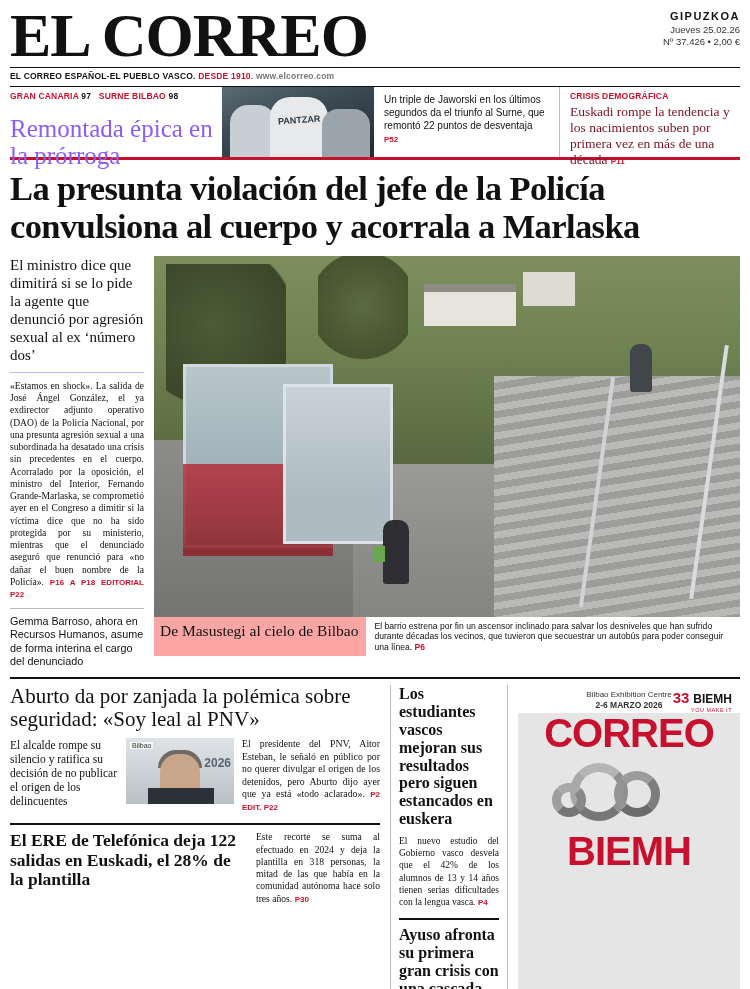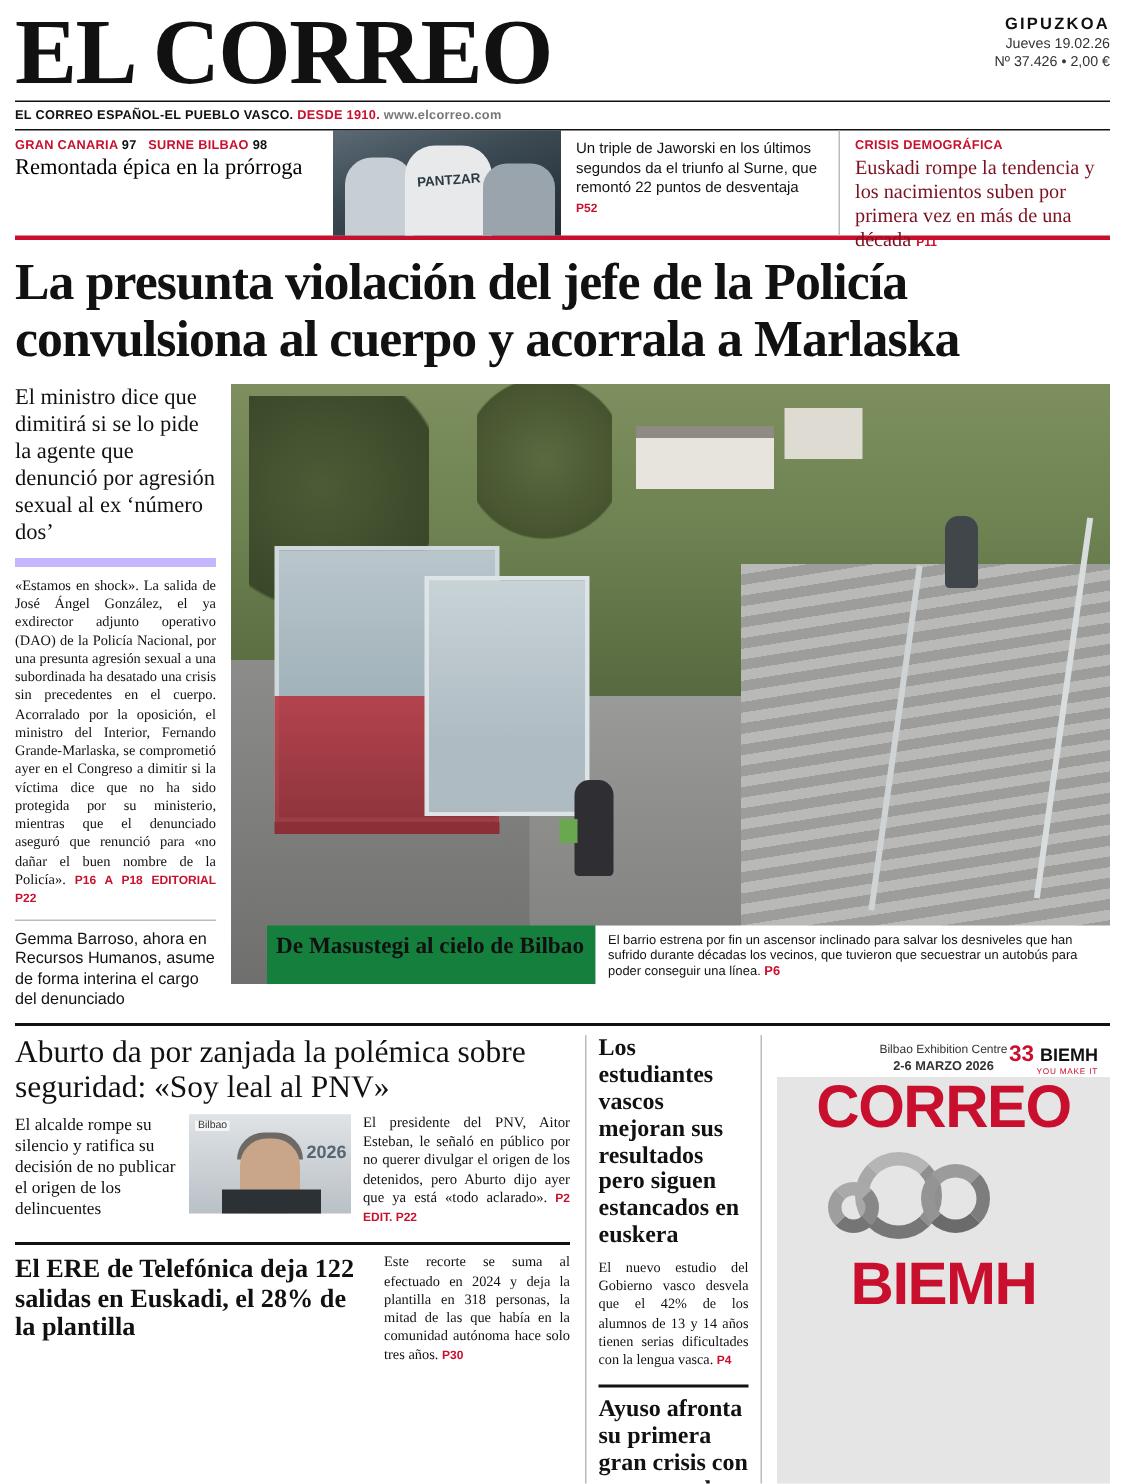--- a/index.html
+++ b/index.html
@@ -45,25 +45,25 @@
     display: flex;
     border-top: 1px solid #111;
     border-bottom: 3px solid #c8102e;
     height: 74px;
   }
   .teaser-left { width: 212px; padding: 4px 8px 0 0; border-right: 0; }
   .teaser-kicker { font-family: "Liberation Sans", sans-serif; font-size: 8.5px; font-weight: bold; color: #c8102e; letter-spacing: 0.2px;}
   .teaser-kicker .score { color: #111; }
   .teaser-left h2 {
     font-family: "Liberation Serif", serif;
-    font-size: 15px;
+    font-size: 25px;
     font-weight: normal;
-    color: #000000;
+    color: #8b5cf6;
     line-height: 1.08;
-    margin-top: 3px;
+    margin-top: 14px;
   }
   .teaser-photo { width: 152px; background: #2a3640; overflow: hidden; position: relative; }
   .teaser-photo .ph-sky { position:absolute; inset:0; background:linear-gradient(160deg,#5b6a74 0%,#3c4a54 40%,#212b33 100%); }
   .teaser-photo .ph-fig1 { position:absolute; left:8px; top:18px; width:46px; height:56px; background:#c7ced4; border-radius:18px 18px 0 0; }
   .teaser-photo .ph-fig2 { position:absolute; left:48px; top:10px; width:58px; height:64px; background:#e7e9eb; border-radius:20px 20px 0 0; }
   .teaser-photo .ph-fig3 { position:absolute; left:100px; top:22px; width:48px; height:52px; background:#9aa4ac; border-radius:16px 16px 0 0; }
   .teaser-photo .ph-txt { position:absolute; left:56px; top:28px; font-family:"Liberation Sans",sans-serif; font-size:9px; font-weight:bold; color:#2c3a44; transform:rotate(-4deg);}
   .teaser-mid {
     width: 185px; padding: 6px 10px 0 10px;
     font-family: "Liberation Sans", sans-serif;
@@ -91,21 +91,21 @@
 
   
   .main-body { display: flex; gap: 10px; }
   .main-col { width: 134px; }
   .main-col .lead {
     font-family: "Liberation Serif", serif;
     font-size: 15px;
     line-height: 1.2;
     color: #111;
     padding-bottom: 8px;
-    border-bottom: 6px solid #c4b5fd;
+    border-bottom: 1px solid #c4b5fd;
   }
   .main-col .body-text {
     font-family: "Liberation Serif", serif;
     font-size: 9.6px;
     line-height: 1.28;
     text-align: justify;
     color: #111;
     padding-top: 7px;
   }
   .main-col .body-text .ref { font-family:"Liberation Sans",sans-serif; font-weight:bold; font-size:8px; color:#c8102e; }
@@ -144,26 +144,25 @@
     font-family: "Liberation Sans", sans-serif;
     font-size: 8.3px; line-height: 1.3;
     padding: 5px 6px;
   }
   .photo-caption-top .credit { color: #d8a0a0; font-weight: bold; }
   .photo-title-bar {
     position: absolute; left: 0; bottom: 0; width: 100%;
     display: flex; align-items: stretch;
   }
   .photo-title {
-    background: #15803d; color: #111;
-    font-family: "Liberation Serif", serif;
-    font-weight: bold; font-size: 15.5px;
+    background: #fca5a5; color: #111;
+    font-family: "Liberation Serif", serif;
+    font-weight: normal; font-size: 15.5px;
     padding: 5px 8px 4px 6px;
     white-space: nowrap;
-    margin-left: 24px;
   }
   .photo-subcap {
     background: #fff; color: #111;
     font-family: "Liberation Sans", sans-serif;
     font-size: 8.6px; line-height: 1.25;
     padding: 4px 2px 3px 8px;
     flex: 1;
   }
   .photo-subcap .ref { color: #c8102e; font-weight: bold; }
 
@@ -248,21 +247,21 @@
 </head>
 <body>
 
 <div class="page">
 
   <div class="masthead">
     <div class="masthead-top">
       <div class="logo">EL CORREO</div>
       <div class="edition-block">
         <div class="edition-name">GIPUZKOA</div>
-        <div class="edition-date">Jueves 19.02.26</div>
+        <div class="edition-date">Jueves 25.02.26</div>
         <div class="edition-num">Nº 37.426 • 2,00 €</div>
       </div>
     </div>
     <div class="masthead-rule"></div>
     <div class="masthead-sub">
       <span>EL CORREO ESPAÑOL-EL PUEBLO VASCO.</span>
       <span class="red">DESDE 1910.</span>
       <span class="gray">www.elcorreo.com</span>
     </div>
   </div>

